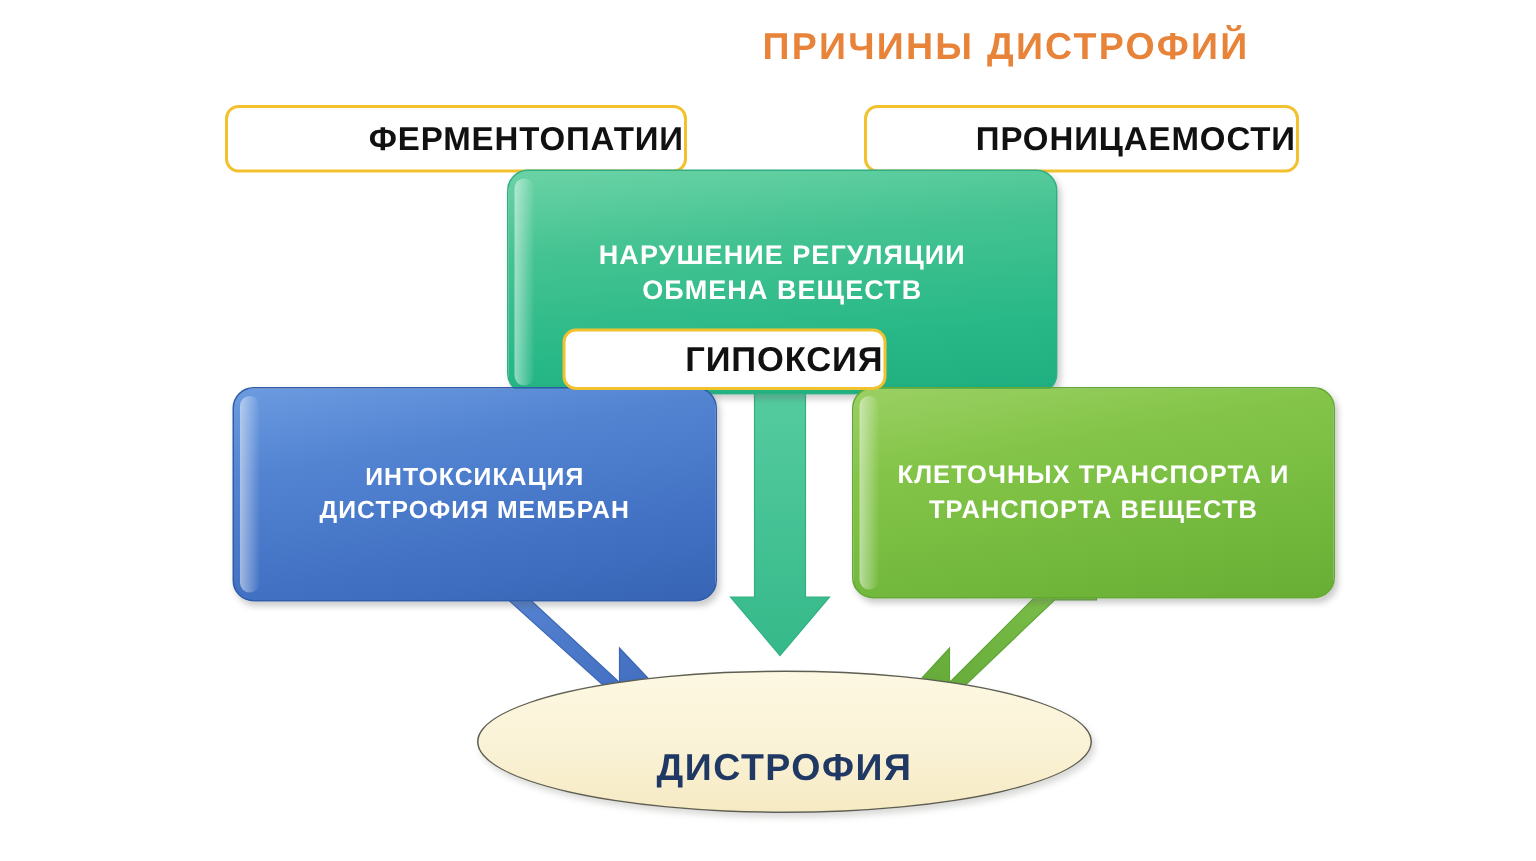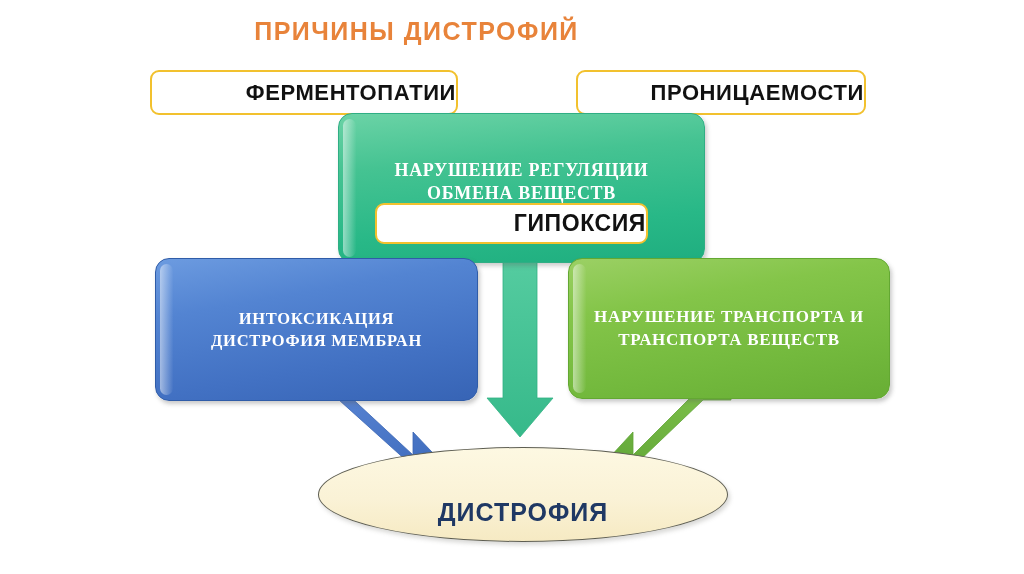--- a/index.html
+++ b/index.html
@@ -18,21 +18,21 @@
     background: #ffffff;
     overflow: hidden;
   }
 
   
   #title {
     position: absolute;
     left: 0;
     top: 17px;
     width: 833px;
-    text-align: center;
+    text-align: right;
     font-size: 25px;
     font-weight: bold;
     letter-spacing: 1.5px;
     color: #E8833A;
     white-space: nowrap;
   }
 
   
   .pill {
     position: absolute;
@@ -57,22 +57,22 @@
   }
   #box-intoksikaciya {
     left: 576px;
     top: 70px;
     width: 290px;
     height: 45px;
     font-size: 22px;
   }
   #box-gipoksiya {
     left: 375px;
-    top: 203px;
-    width: 273px;
+    top: 219px;
+    width: 216px;
     height: 41px;
     font-size: 23px;
     z-index: 40;
   }
 
   
   .card {
     position: absolute;
     box-sizing: border-box;
     border-radius: 14px;
@@ -85,21 +85,20 @@
     line-height: 1.30;
     letter-spacing: 0.7px;
     overflow: hidden;
   }
   .card .card-inner {
     position: relative;
     z-index: 3;
     width: 100%;
     padding: 0 6px;
     box-sizing: border-box;
-    font-family: Liberation Serif, serif;
   }
   
   .card::before {
     content: "";
     position: absolute;
     left: 4px;
     top: 5px;
     bottom: 5px;
     width: 13px;
     border-radius: 10px;
@@ -248,21 +247,21 @@
 
   <div class="card" id="card-membranes">
     <div class="card-inner">
       <span class="line">ИНТОКСИКАЦИЯ</span>
       <span class="line">ДИСТРОФИЯ МЕМБРАН</span>
     </div>
   </div>
 
   <div class="card" id="card-transport">
     <div class="card-inner">
-      <span class="line">НАРУШЕНИЕ ТРАНСПОРТА И</span>
+      <span class="line">КЛЕТОЧНЫХ ТРАНСПОРТА И</span>
       <span class="line">ТРАНСПОРТА ВЕЩЕСТВ</span>
     </div>
   </div>
 
   <div id="ellipse-dystrophy">
     <span class="ellipse-label">ДИСТРОФИЯ</span>
   </div>
 
 </div>
 

